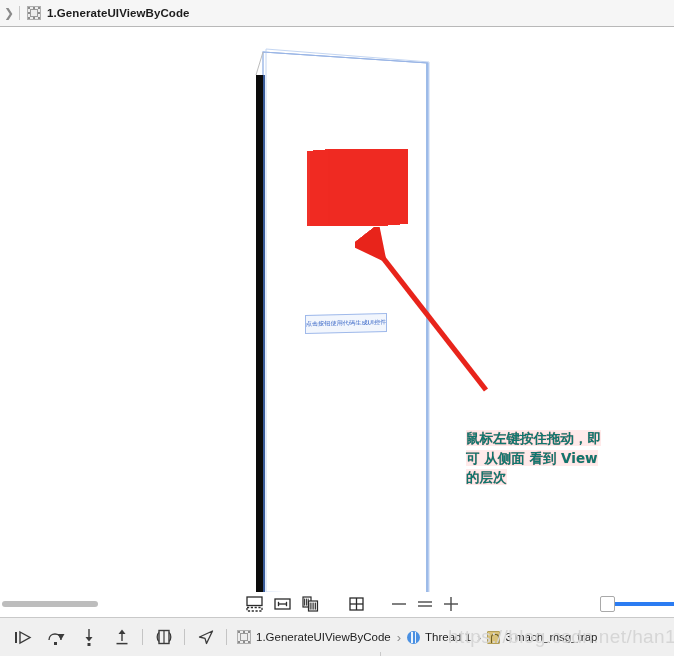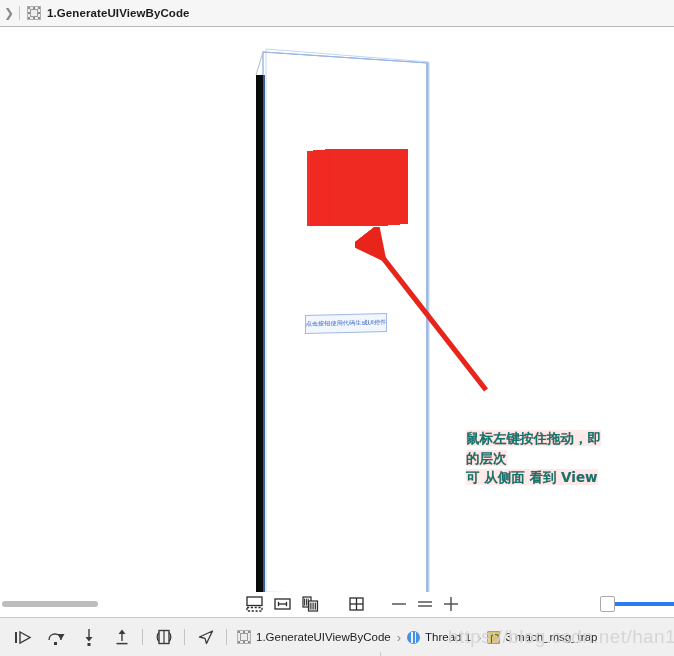--- a/index.html
+++ b/index.html
@@ -194,22 +194,22 @@
           <marker id="ah" markerWidth="7" markerHeight="7" refX="5.6" refY="3.5" orient="auto">
             <path d="M7,0 L7,7 L0,3.5 z" fill="#e8241b"></path>
           </marker>
         </defs>
         <line x1="131" y1="163" x2="14" y2="13" stroke="#e8241b" stroke-width="5.2" marker-end="url(#ah)" stroke-linecap="butt"></line>
       </svg>
     </div>
 
     <div class="note">
       <div><span>鼠标左键按住拖动，即</span></div>
+      <div><span>可 从侧面 看到 View</span></div>
       <div><span>的层次</span></div>
-      <div><span>可 从侧面 看到 View</span></div>
     </div>
   </div>
 
   <div class="vdbar"></div>
   <div class="hscroll"></div>
 
   <div class="vd-icons">
 
     <div class="vd-btn">
       <svg width="17" height="16" viewBox="0 0 17 16" xmlns="http://www.w3.org/2000/svg">

